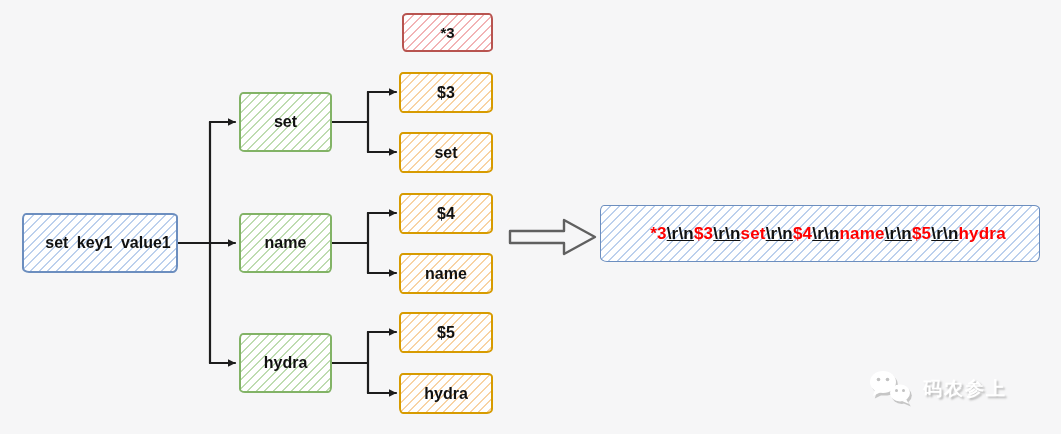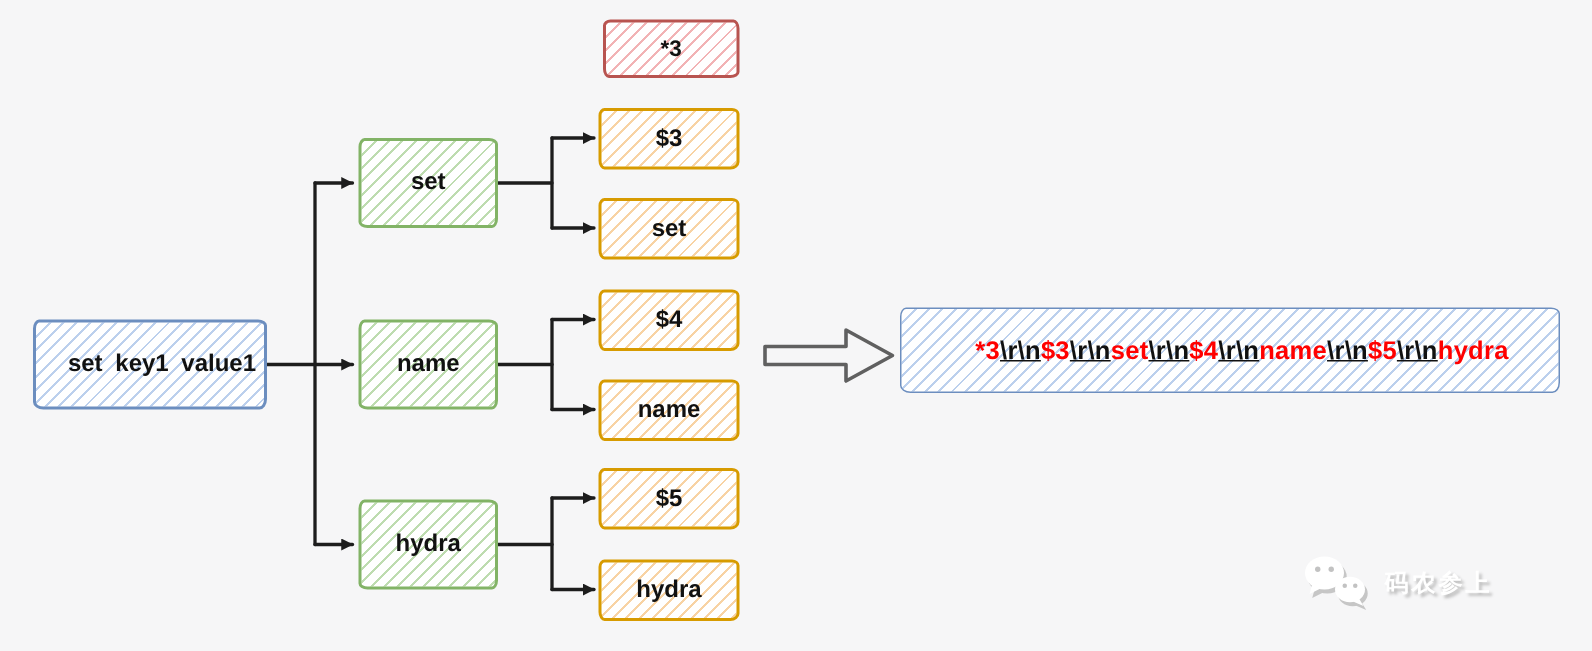--- a/index.html
+++ b/index.html
@@ -63,21 +63,21 @@
   }
   .tok-red{color:#ff0000;}
   .tok-sep{color:#111111;text-decoration:underline;}
   .bigarrow{position:absolute;left:508px;top:217px;}
   .watermark{
     position:absolute;left:869px;top:366px;width:180px;height:46px;
     display:flex;align-items:center;
   }
   .wm-text{
     margin-left:8px;
-    font-size:16px;font-weight:bold;color:#ffffff;
+    font-size:19px;font-weight:bold;color:#ffffff;
     text-shadow:2px 2px 2px #bdbdbd;
     letter-spacing:2px;
   }
 </style>
 </head>
 <body>
 
 <div class="canvas">
 
   <svg class="connectors" viewBox="0 0 1061 434">

